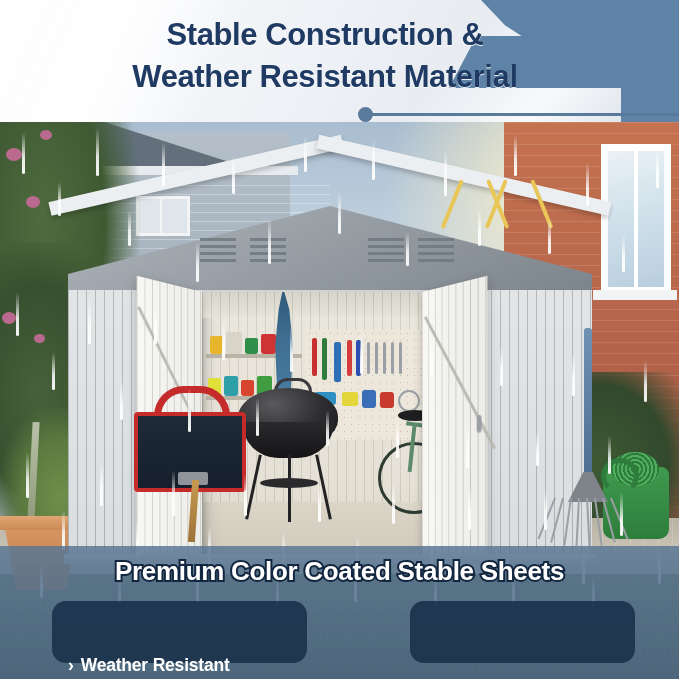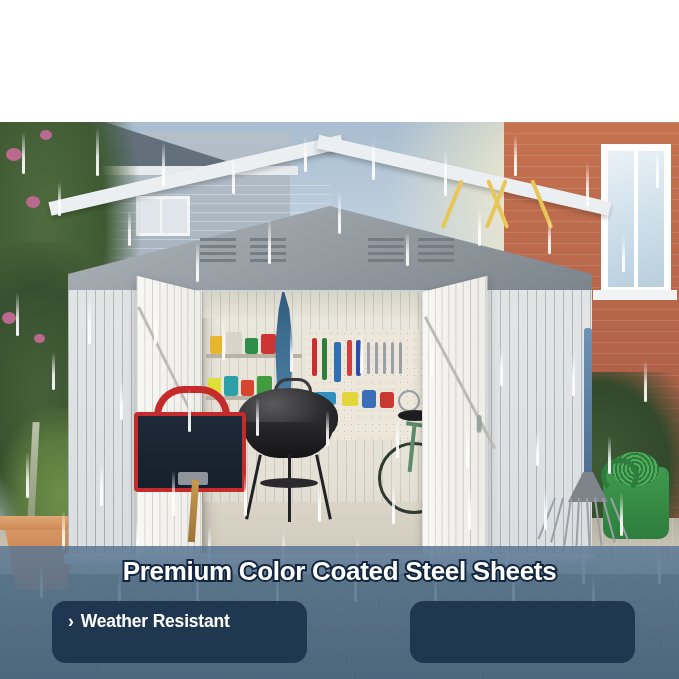--- a/index.html
+++ b/index.html
@@ -251,30 +251,41 @@
     -webkit-text-stroke:4px #12263f;paint-order:stroke fill;
   }
   .feature-box{
     position:absolute;top:55px;height:62px;border-radius:14px;
     background:rgba(24,48,73,.88);
   }
   .fb-left{left:52px;width:255px;}
   .fb-right{left:410px;width:225px;}
   .feat{
     position:absolute;left:16px;color:#ffffff;font-size:17.5px;font-weight:bold;
-    white-space:nowrap;letter-spacing:-0.2px;
+    white-space:nowrap;letter-spacing:-0.2px;margin-top:44px;
   }
   .fb-right .feat{left:24px;}
   .feat .chev{display:inline-block;margin-right:7px;font-weight:bold;}
 </style>
 </head>
 <body>
 
 <div class="stage">
 
+  <div class="header">
+    <div class="header-sheen"></div>
+    <div class="header-sheen2"></div>
+    <div class="band-right"></div>
+    <div class="band-tr"></div>
+    <div class="band-tr-b"></div>
+    <div class="header-title">Stable Construction &amp;
+Weather Resistant Material</div>
+    <div class="divider-line"></div>
+    <div class="divider-dot"></div>
+  </div>
 
   <div class="photo">
 
     <div class="sky"></div>
     <div class="sunglow"></div>
 
     <div class="house-l">
       <div class="siding-l"></div>
     </div>
     <div class="house-l-roof"></div>
@@ -478,21 +489,21 @@
       <div class="drop" style="left:196px;top:442px;height:38px;"></div>
       <div class="drop" style="left:276px;top:450px;height:34px;"></div>
       <div class="drop" style="left:354px;top:444px;height:36px;"></div>
       <div class="drop" style="left:434px;top:452px;height:32px;"></div>
       <div class="drop" style="left:512px;top:446px;height:36px;"></div>
       <div class="drop" style="left:592px;top:454px;height:32px;"></div>
     </div>
   </div>
 
   <div class="bottom">
-    <div class="bottom-title">Premium Color Coated Steel Sheets</div>
+    <div class="bottom-title">Premium Color Coated Stable Sheets</div>
 
     <div class="feature-box fb-left">
       <div class="feat" style="top:10px;">
         <span class="chev">›</span><span>Weather Resistant</span>
       </div>
     </div>
 
     <div class="feature-box fb-right">
     </div>
   </div>

